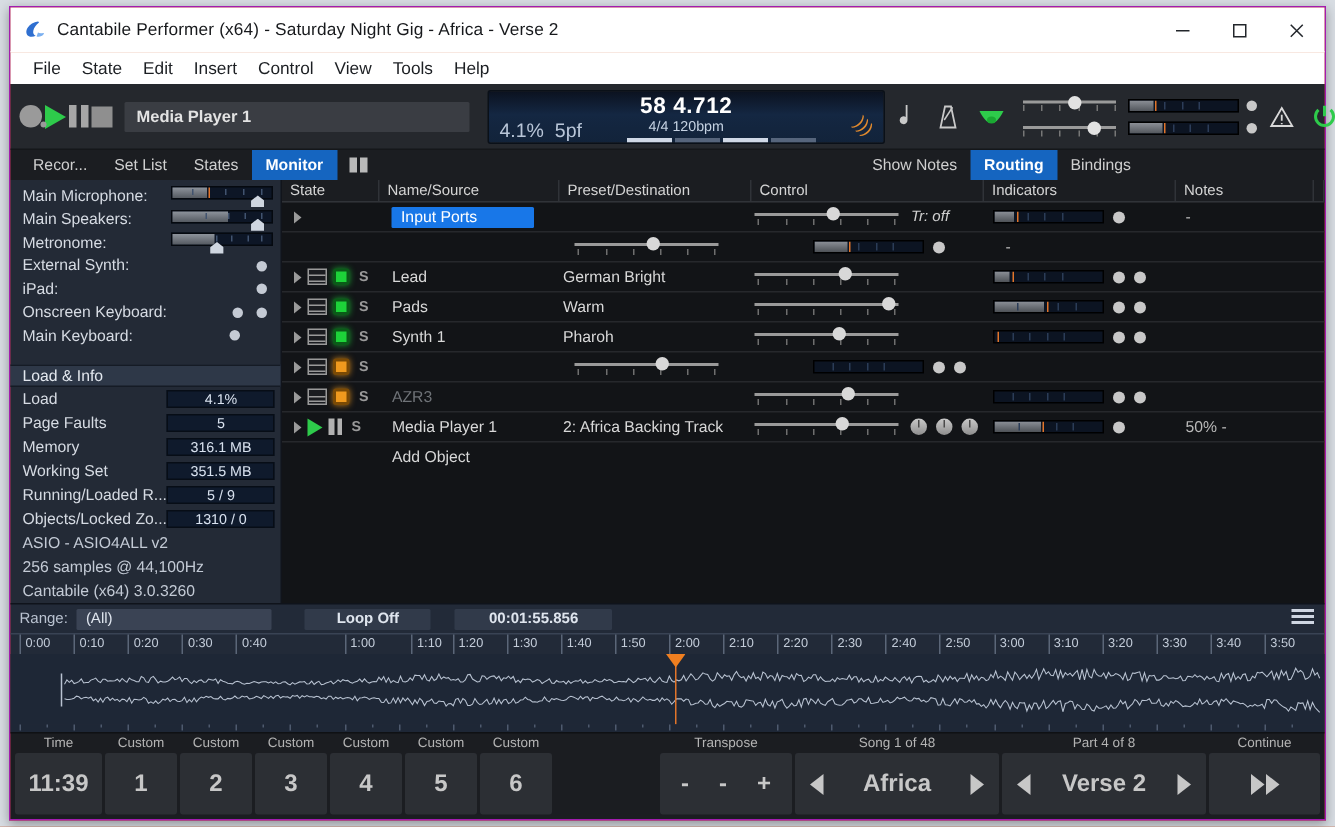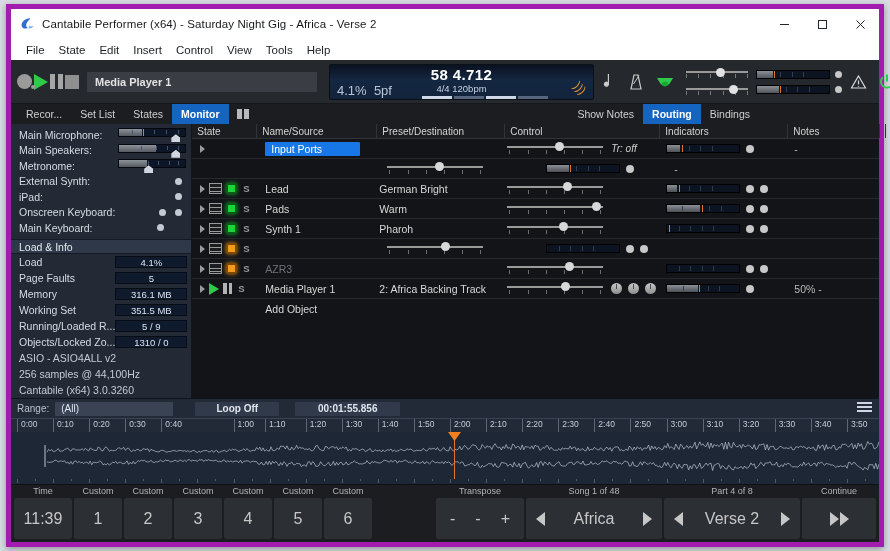--- a/index.html
+++ b/index.html
@@ -6,21 +6,21 @@
   html, body {
     width: 890px; height: 551px;
     background: #d8dde3;
     font-family: "Liberation Sans", sans-serif;
     overflow: hidden;
   }
   .window {
     position: absolute; left: 6px; top: 4px;
     width: 878px; height: 543px;
     background: #c2410c;
-    border: 5px solid #a21caf;
+    border: 1px solid #a21caf;
     display: flex; flex-direction: column;
     box-shadow: 0 2px 7px rgba(0,0,0,.35);
   }
   
   .titlebar {
     height: 30px; background: #ffffff; flex: 0 0 30px;
     display: flex; align-items: center; position: relative;
     border-bottom: 1px solid #ffffff;
   }
   .app-logo {
@@ -190,21 +190,21 @@
   .sel-name {
     background: #1877e8; color: #fff; padding: 1px 6px; font-size: 10.5px;
     display: inline-block; min-width: 95px; border-radius: 1px;
   }
   .tr-off { font-size: 10px; color: #d0d0d0; margin-left: 8px; }
   
   .timeline-wrap { flex: 0 0 auto; background: #222a38; border-top: 1px solid #0f131b; }
   .tl-top { height: 19px; display: flex; align-items: center; padding: 0 6px; position: relative; }
   .tl-lbl { font-size: 10px; color: #b9c2d0; margin-right: 6px; }
   .tl-range {
-    width: 118px; height: 14px; background: #3a4354; font-size: 10px; color: #dfe5ee;
+    width: 130px; height: 14px; background: #3a4354; font-size: 10px; color: #dfe5ee;
     display: flex; align-items: center; padding-left: 6px; border-radius: 1px;
   }
   .tl-btn {
     height: 14px; background: #313a4a; font-size: 10px; color: #dfe5ee; font-weight: bold;
     display: flex; align-items: center; justify-content: center; border-radius: 1px;
   }
   .tl-loop { width: 84px; margin-left: 22px; }
   .tl-time { width: 105px; margin-left: 16px; }
   .hamb { position: absolute; right: 7px; top: 3px; display: flex; flex-direction: column; gap: 2px; }
   .hamb i { display: block; width: 15px; height: 2px; background: #cfd6e2; }
@@ -222,21 +222,21 @@
   
   .bottombar {
     flex: 0 0 58px; background: #1b1d21; display: flex; padding: 0 2px 3px 2px;
     border-top: 1px solid #0f1114;
   }
   .bb-cell { display: flex; flex-direction: column; margin: 0 1px; }
   .bb-cap { height: 13px; font-size: 9px; color: #b4b4b4; text-align: center; line-height: 13px; }
   .bb-btn {
     flex: 1 1 auto; background: #2c2f34; border-radius: 2px; display: flex;
     align-items: center; justify-content: center; color: #c7c7c7;
-    font-size: 16px; font-weight: normal;
+    font-size: 16px; font-weight: bold;
   }
   .bb-gap { flex: 1 1 auto; }
   .bb-tri-l { width:0;height:0;border-right:9px solid #c7c7c7;border-top:7px solid transparent;border-bottom:7px solid transparent; }
   .bb-tri-r { width:0;height:0;border-left:9px solid #c7c7c7;border-top:7px solid transparent;border-bottom:7px solid transparent; }
   .bb-spread { display: flex; align-items: center; justify-content: space-between; width: 100%; padding: 0 14px; }
   .bb-ff { display: flex; gap: 1px; }
 </style>
 </head>
 <body>
 
@@ -854,21 +854,21 @@
         </span>
     </div>
     <div class="tl-ruler">
         <div class="tl-tick" style="left: 6px;">0:00</div>
         <div class="tl-tick" style="left: 42.0833px;">0:10</div>
         <div class="tl-tick" style="left: 78.1667px;">0:20</div>
         <div class="tl-tick" style="left: 114.25px;">0:30</div>
         <div class="tl-tick" style="left: 150.333px;">0:40</div>
         <div class="tl-tick" style="left: 186.417px; margin-top: 35px;">0:50</div>
         <div class="tl-tick" style="left: 222.5px;">1:00</div>
-        <div class="tl-tick" style="left: 254px;">1:10</div>
+        <div class="tl-tick" style="left: 267px;">1:10</div>
         <div class="tl-tick" style="left: 294.667px;">1:20</div>
         <div class="tl-tick" style="left: 330.75px;">1:30</div>
         <div class="tl-tick" style="left: 366.833px;">1:40</div>
         <div class="tl-tick" style="left: 402.917px;">1:50</div>
         <div class="tl-tick" style="left: 439px;">2:00</div>
         <div class="tl-tick" style="left: 475.083px;">2:10</div>
         <div class="tl-tick" style="left: 511.167px;">2:20</div>
         <div class="tl-tick" style="left: 547.25px;">2:30</div>
         <div class="tl-tick" style="left: 583.333px;">2:40</div>
         <div class="tl-tick" style="left: 619.417px;">2:50</div>

